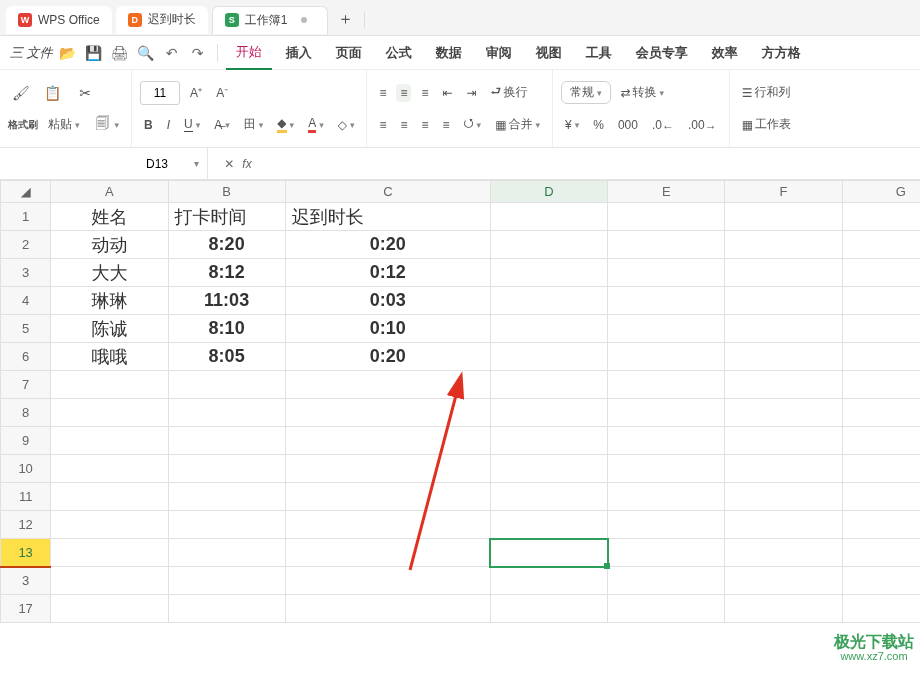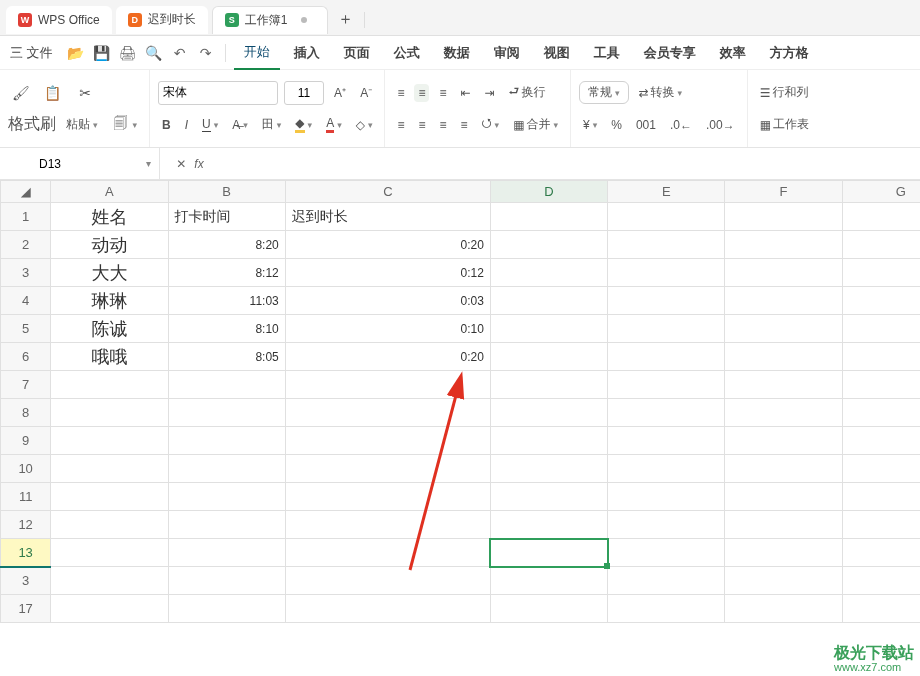--- a/index.html
+++ b/index.html
@@ -14,66 +14,66 @@
 .tab .dot { width: 6px; height: 6px; border-radius: 50%; background: #bbb; position: absolute; right: 20px;}
 .tab .badge { width: 14px; height: 14px; border-radius: 3px; display: flex; align-items: center; justify-content: center; font-size: 9px; font-weight: bold; color: #fff;}
 .badge.red { background: #e03e36; }
 .badge.orange { background: #f06a1f; }
 .badge.green { background: #2f9e5b; }
 .plus { width: 26px; height: 26px; display:flex; align-items:center; justify-content:center; color:#555; font-size:16px; cursor:pointer;}
 .vsep { width:1px; height:16px; background:#ddd; margin:0 2px;}
 
 
 .menubar { height: 34px; display: flex; align-items: center; padding: 0 10px; gap: 4px; border-bottom: 1px solid #eee; font-size: 13px; color:#444;}
-.menubar .mfile { font-weight:500; margin-right:8px;}
+.menubar .mfile { font-weight:500; margin-right:0;font-style:italic;}
 .menubar .ico { width:22px; height:22px; display:flex; align-items:center; justify-content:center; color:#666; font-size:14px; border-radius:4px; cursor:pointer;}
 .menubar .sep { width:1px; height:18px; background:#e0e0e0; margin:0 4px;}
 .menubar .mtab { padding: 0 10px; height:34px; display:flex; align-items:center; cursor:pointer;font-weight:bold; }
-.menubar .mtab.active { color:#0c4a6e; border-bottom:2px solid #16884a; font-weight:500;}
+.menubar .mtab.active { color:#be185d; border-bottom:2px solid #16884a; font-weight:500;}
 
 
 .ribbon { height: 78px; display:flex; align-items:stretch; border-bottom:1px solid #e4e4e4; background:#fff;}
 .rgroup { display:flex; flex-direction:column; justify-content:center; padding: 4px 8px; border-right:1px solid #eee; gap:2px;}
 .rrow { display:flex; align-items:center; gap:6px; height:30px;}
 .rbtn { display:flex; align-items:center; gap:2px; padding:2px 4px; border-radius:4px; font-size:12px; color:#555; cursor:pointer;}
 .ricon{ width:18px; height:18px; display:flex; align-items:center; justify-content:center; font-size:14px;}
-.rlabel{ font-size:16px; color:#555; text-align:left;}
+.rlabel{ font-size:10px; color:#555; text-align:left;font-weight:bold;}
 .dd{ font-size:9px; color:#888; margin-left:1px;}
 select.font, select.size, input.font, input.size { border:1px solid #d0d0d0; border-radius:3px; height:24px; font-size:12px; padding:0 4px; background:#fff;}
 input.font{ width:120px;}
 input.size{ width:40px; text-align:center;}
 .under{border-bottom:1px solid #444;}
 
 
 .fxbar { height: 32px; display:flex; align-items:center; border-bottom:1px solid #e4e4e4; font-size:12px;}
-.namebox { width:160px; border-right:1px solid #e4e4e4; display:flex; align-items:center; justify-content:flex-start; height:100%; position:relative;}
+.namebox { width:160px; border-right:1px solid #e4e4e4; display:flex; align-items:center; justify-content:flex-end; height:100%; position:relative;margin-left:48px;}
 .namebox input{ width:100px; border:none; text-align:center; font-size:12px; outline:none;}
 .namebox .ddc{ position:absolute; right:8px; color:#888; font-size:10px;}
 .fxlabel{ width:60px; display:flex; align-items:center; justify-content:center; gap:8px; color:#666;}
 .fxinput{ flex:1; border:none; outline:none; padding:0 6px;}
 
 
 .gridwrap{ position:relative; height: calc(676px - 36px - 34px - 78px - 32px); overflow:hidden;}
 table.grid{ border-collapse:collapse; table-layout:fixed; width: 960px;}
 table.grid th, table.grid td{ border:1px solid #e0e0e0; font-size:13px; color:#333; background:#fff;}
 table.grid th{ background:#f7f7f7; font-weight:normal; color:#666;}
 th.corner{ width:48px; height:22px;}
 th.colh{ height:22px; text-align:center; width:112px; }
 th.colh.wide{ width:196px;}
 th.rowh{ width:48px; text-align:center; height:28px; font-size:12px;}
-th.rowh.sel{ background:#fef9c3; color:#2f7a4a; border-bottom:2px solid #0f766e;}
+th.rowh.sel{ background:#fde047; color:#2f7a4a; border-bottom:2px solid #c2410c;}
 th.colh.active{ background:#e8f0ea; color:#2f7a4a;}
 td.cell{ height:28px; padding:0 6px;}
 td.cell.cen{ text-align:center; font-size:18px;}
-td.cell.right{ text-align:right; font-size:12px;}
-td.cell.lefth{ text-align:left; font-size:14px;}
+td.cell.right{ text-align:center; font-size:18px;font-weight:bold;}
+td.cell.lefth{ text-align:left; font-size:18px;}
 td.selected{ outline:2px solid #2f9e5b; outline-offset:-1px; position:relative;}
 td.selected::after{content:""; position:absolute; right:-3px; bottom:-3px; width:6px; height:6px; background:#2f9e5b;}
 .arrow{ position:absolute; pointer-events:none;}
-.watermark{position:absolute; right:6px; bottom:2px; font-size:11px; color:#3aa05a; text-align:left; line-height:14px;}
+.watermark{position:absolute; right:6px; bottom:13px; font-size:11px; color:#3aa05a; text-align:center; line-height:14px;}
 .watermark .logo{font-size:16px; font-weight:bold;}
 </style>
 </head>
 <body>
 
 <div class="titlebar">
   <div class="tab home">
     <span class="badge red">W</span>
     <span>WPS Office</span>
   </div>
@@ -133,21 +133,20 @@
         </span>
       <span class="rbtn">
           <span class="ricon">🗐</span>
           <span class="dd">▾</span>
         </span>
     </div>
   </div>
 
   <div class="rgroup">
     <div class="rrow">
-      <input class="font" value="宋体" style="">
       <input class="size" value="11" style="">
       <span class="rbtn">A⁺</span>
       <span class="rbtn">A⁻</span>
     </div>
     <div class="rrow">
       <span class="rbtn">
           <b>B</b>
         </span>
       <span class="rbtn">
           <i>I</i>
@@ -193,21 +192,21 @@
     <div class="rrow">
       <span class="rbtn" style="border:1px solid #d0d0d0; border-radius:6px; padding:2px 8px;">
           <span>常规</span> 
           <span class="dd">▾</span>
         </span>
       <span class="rbtn">⇄ <span>转换</span><span class="dd">▾</span></span>
     </div>
     <div class="rrow">
       <span class="rbtn">¥<span class="dd">▾</span></span>
       <span class="rbtn">%</span>
-      <span class="rbtn">001</span>
+      <span class="rbtn">000</span>
       <span class="rbtn">.0←</span>
       <span class="rbtn">.00→</span>
     </div>
   </div>
 
   <div class="rgroup" style="border-right:none;">
     <div class="rrow">
         <span class="rbtn">☰ <span>行和列</span></span>
       </div>
     <div class="rrow">

